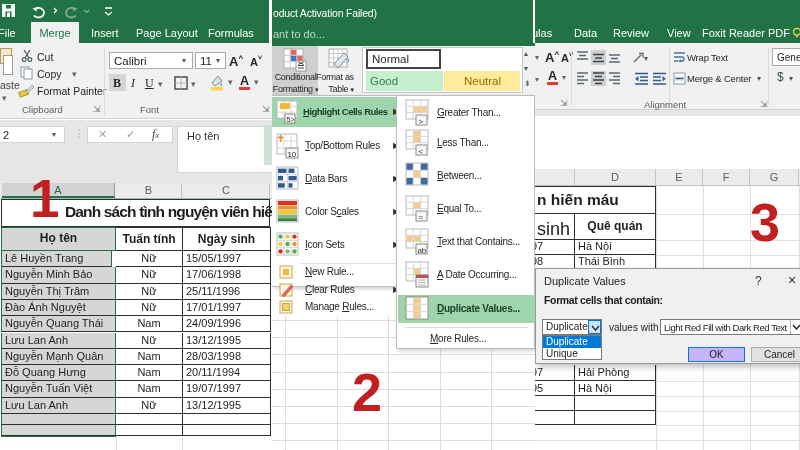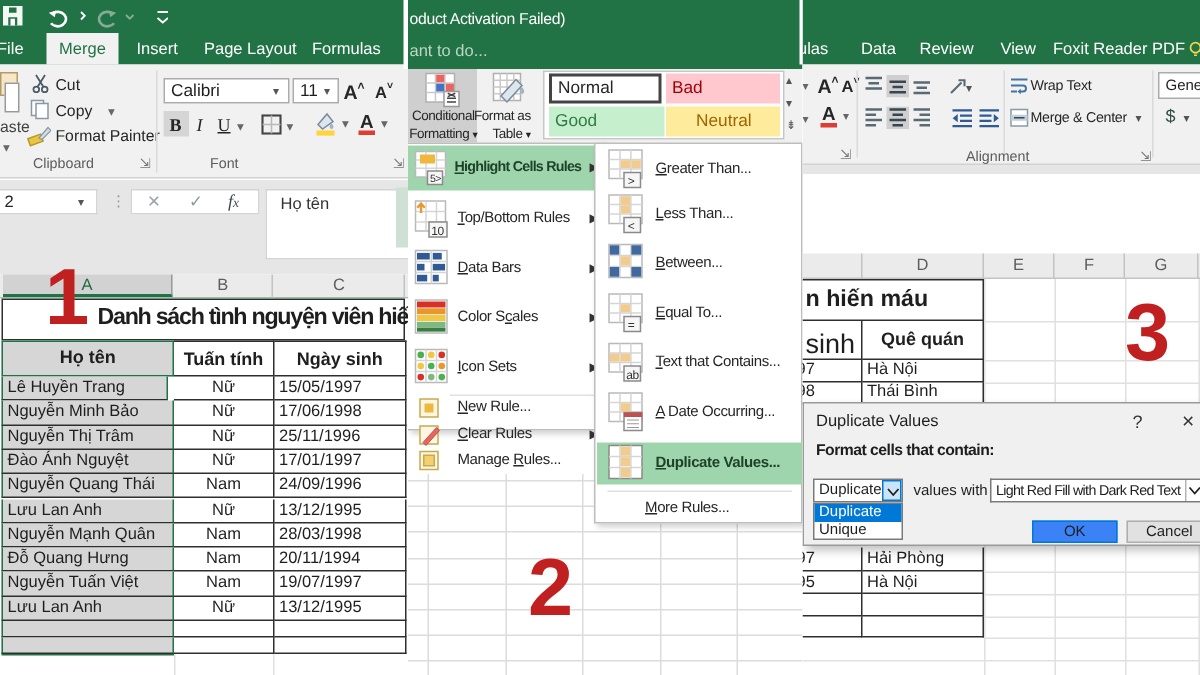--- a/index.html
+++ b/index.html
@@ -310,21 +310,20 @@
       <rect x="1" y="1" width="18" height="18" fill="#fff" stroke="#b0b0b0"></rect>
       <path d="M1 5.5 h18 M1 10 h18 M1 14.5 h18 M5.5 1 v18 M10 1 v18 M14.5 1 v18" stroke="#c9c9c9"></path>
       <path d="M6 16 L16 5 l4 4 -10 11 z" fill="#dce6ee" stroke="#7c8b96"></path>
       <path d="M20 10 q3 3.4 0 4.8 q-3 -1.4 0 -4.8z" fill="#9fb4c4"></path>
     </svg>
     <div class="abs" style="left:44px;top:26px;width:50px;text-align:left;font-size:9px;letter-spacing:-0.3px">Format as</div>
     <div class="abs" style="left:44px;top:38px;width:50px;text-align:center;font-size:9px;letter-spacing:-0.3px">Table <span style="font-size:7px">▾</span></div>
 
     <div class="abs" style="left:90px;top:1px;width:161px;height:46px;background:#fff;border:1px solid #c6c6c6"></div>
     <div class="abs" style="left:94px;top:3px;width:75px;height:20px;background:#fff;border:2px solid #444;line-height:16px;padding-left:4px;font-size:11.5px">Normal</div>
-    <div class="abs" style="left:172px;top:3px;width:76px;height:20px;background:#ffc7ce;color:#9c0006;line-height:20px;padding-left:4px;font-size:11.5px">Bad</div>
     <div class="abs" style="left:94px;top:25px;width:77px;height:20px;background:#c6efce;color:#2e7d43;line-height:20px;padding-left:4px;font-size:11.5px">Good</div>
     <div class="abs" style="left:172px;top:25px;width:76px;height:20px;background:#ffeb9c;color:#9c6500;line-height:20px;padding-left:20px;font-size:11.5px">Neutral</div>
     <div class="abs" style="left:252px;top:3px;color:#555;font-size:8px">▴</div>
     <div class="abs" style="left:252px;top:18px;color:#555;font-size:8px">▾</div>
     <div class="abs" style="left:252px;top:33px;color:#555;font-size:8px">⇟</div>
   </div>
 
   <div class="abs" id="grid2" style="left:0;top:96px;width:263px;height:354px;background:#fff">
     <div class="abs" style="left:13px;top:220px;width:1px;height:134px;background:#dcdcdc"></div>
     <div class="abs" style="left:65px;top:220px;width:1px;height:134px;background:#dcdcdc"></div>
@@ -678,19 +677,19 @@
 
     <div class="abs" style="left:124px;top:50px;width:141px;height:16px;background:#fff;border:1px solid #7a7a7a;border-right:none">
       <div class="abs" style="left:3px;top:1.5px;font-size:9.5px;letter-spacing:-0.45px;white-space:nowrap">Light Red Fill with Dark Red Text</div>
       <div class="abs" style="left:129px;top:0px;width:12px;height:14px;border-left:1px solid #b5b5b5">
         <svg width="9" height="9" style="position:absolute;left:1px;top:3px">
             <path d="M1 2 l3.5 4 3.5-4" stroke="#1e1e1e" stroke-width="1.2" fill="none"></path>
           </svg>
       </div>
     </div>
 
-    <div class="abs" style="left:152px;top:78px;width:57px;height:15px;background:#3b82f6;border:1px solid #0078d7;text-align:center;line-height:13px;font-size:10px">OK</div>
+    <div class="abs" style="left:152px;top:78px;width:57px;height:15px;background:#c4b5fd;border:1px solid #0078d7;text-align:center;line-height:13px;font-size:10px">OK</div>
     <div class="abs" style="left:215px;top:78px;width:57px;height:15px;background:#e1e1e1;border:1px solid #adadad;text-align:center;line-height:13px;font-size:10px">Cancel</div>
   </div>
 </div>
 
 <div class="abs" style="left:269px;top:0;width:3px;height:46px;background:#fff"></div>
 <div class="abs" style="left:533px;top:0;width:2px;height:43px;background:#fff"></div>
 
 </body></html>

